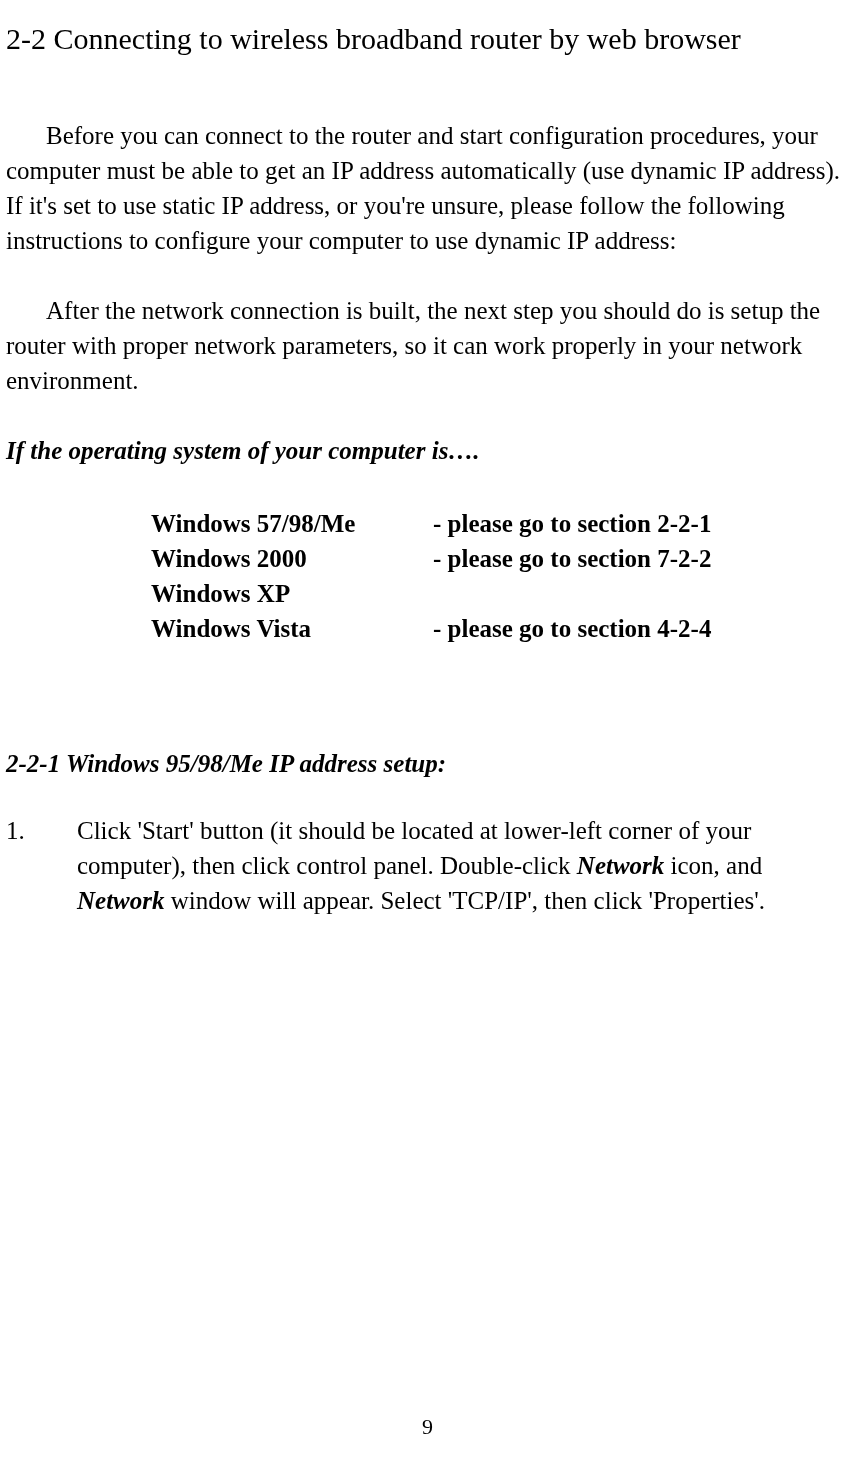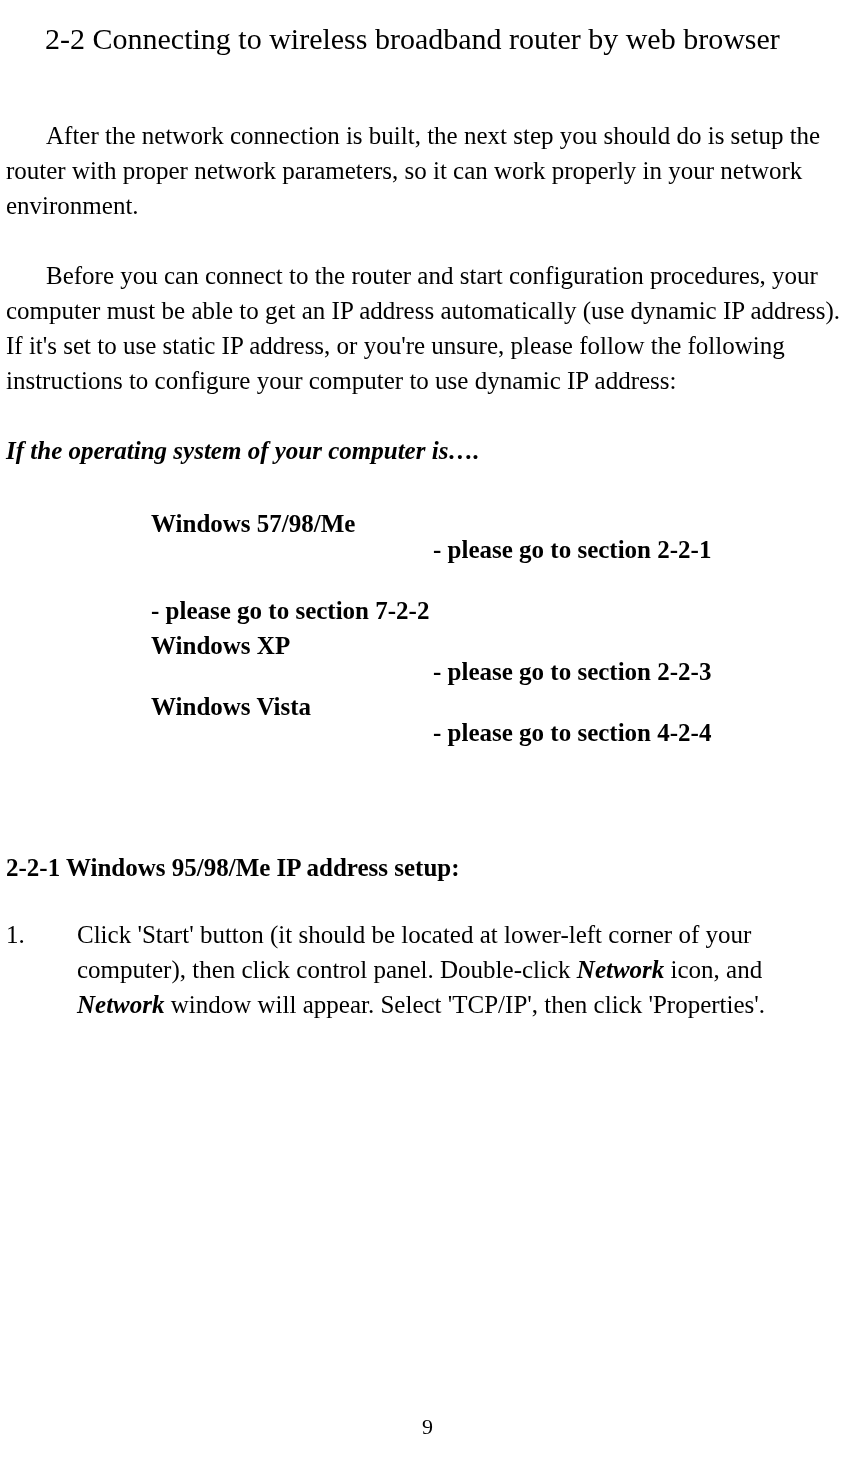--- a/index.html
+++ b/index.html
@@ -14,21 +14,20 @@
       height: 1469px;
       position: relative;
     }
     .page {
       padding: 18px 6px 0 6px;
     }
     .section-title {
       font-size: 30px;
       font-weight: normal;
       margin-bottom: 58px;
-      margin-left: 39px;
     }
     .para {
       margin-bottom: 35px;
     }
     .para-indent {
       text-indent: 40px;
     }
     .bold-italic-heading {
       font-weight: bold;
       font-style: italic;
@@ -42,24 +41,24 @@
     .os-row {
       display: flex;
       font-weight: bold;
       line-height: 1.4;
     }
     .os-name {
       width: 282px;
     }
     .os-action {
       flex: 1;
-      margin-top: 26px;
     }
     .subsection-heading {
       font-weight: bold;
+      font-style: italic;
       margin-bottom: 32px;
     }
     .step-list {
       display: flex;
       margin-top: 0;
     }
     .step-num {
       width: 40px;
       flex-shrink: 0;
     }
@@ -80,37 +79,37 @@
       font-size: 22px;
     }
   </style>
 </head>
 <body>
 
 <div class="page">
 
   <div class="section-title">2-2 Connecting to wireless broadband router by web browser</div>
 
+  <div class="para para-indent">Before you can connect to the router and start configuration procedures, your computer must be able to get an IP address automatically (use dynamic IP address). If it's set to use static IP address, or you're unsure, please follow the following instructions to configure your computer to use dynamic IP address:</div>
+
   <div class="para para-indent">After the network connection is built, the next step you should do is setup the router with proper network parameters, so it can work properly in your network environment.</div>
-
-  <div class="para para-indent">Before you can connect to the router and start configuration procedures, your computer must be able to get an IP address automatically (use dynamic IP address). If it's set to use static IP address, or you're unsure, please follow the following instructions to configure your computer to use dynamic IP address:</div>
 
   <div class="bold-italic-heading">If the operating system of your computer is….</div>
 
   <div class="os-table">
     <div class="os-row">
       <div class="os-name">Windows 57/98/Me</div>
       <div class="os-action">- please go to section 2-2-1</div>
     </div>
     <div class="os-row">
+      <div class="os-name">Windows 2000</div>
       <div class="os-action">- please go to section 7-2-2</div>
     </div>
     <div class="os-row">
       <div class="os-name">Windows XP</div>
-      <div class="os-action">- please go to section 2-2-3</div>
     </div>
     <div class="os-row">
       <div class="os-name">Windows Vista</div>
       <div class="os-action">- please go to section 4-2-4</div>
     </div>
   </div>
 
   <div class="subsection-heading">2-2-1 Windows 95/98/Me IP address setup:</div>
 
   <div class="step-list">

